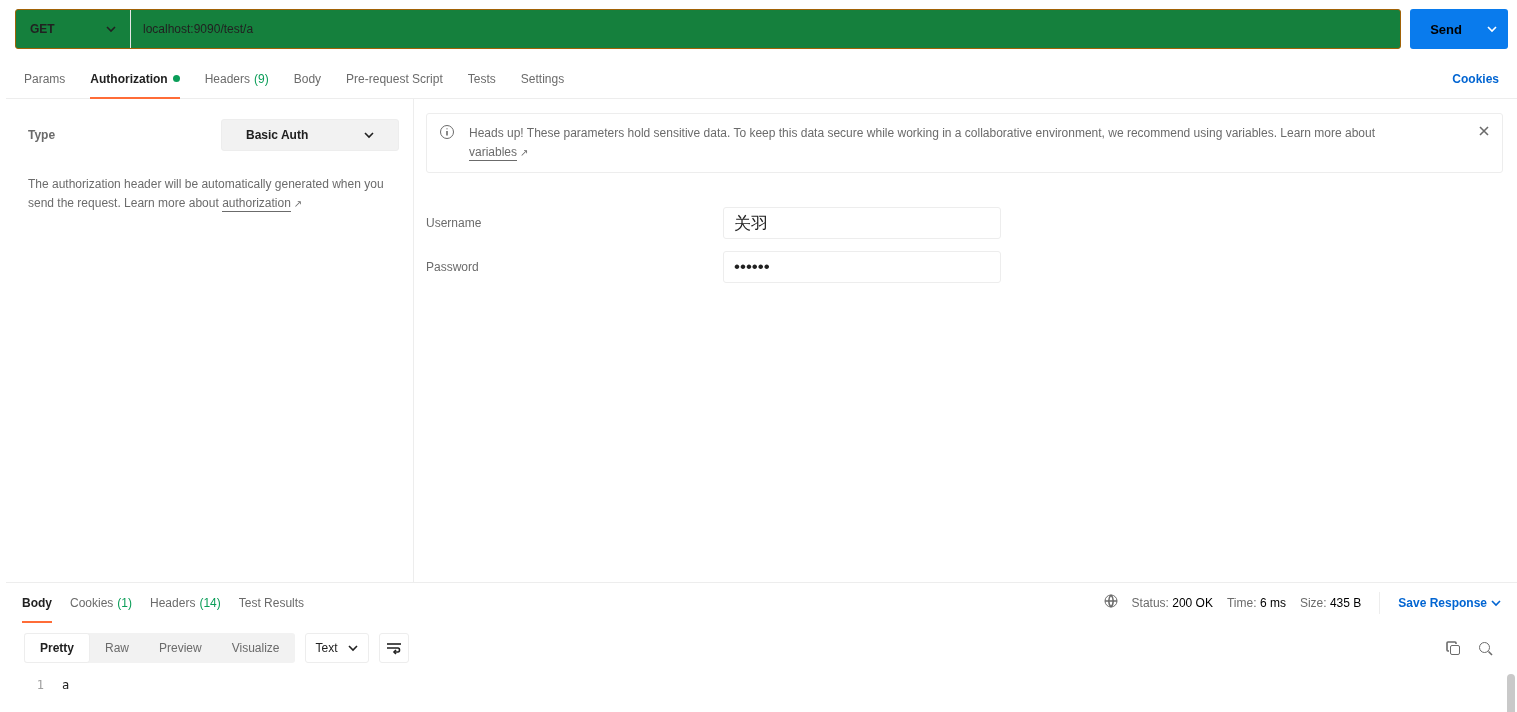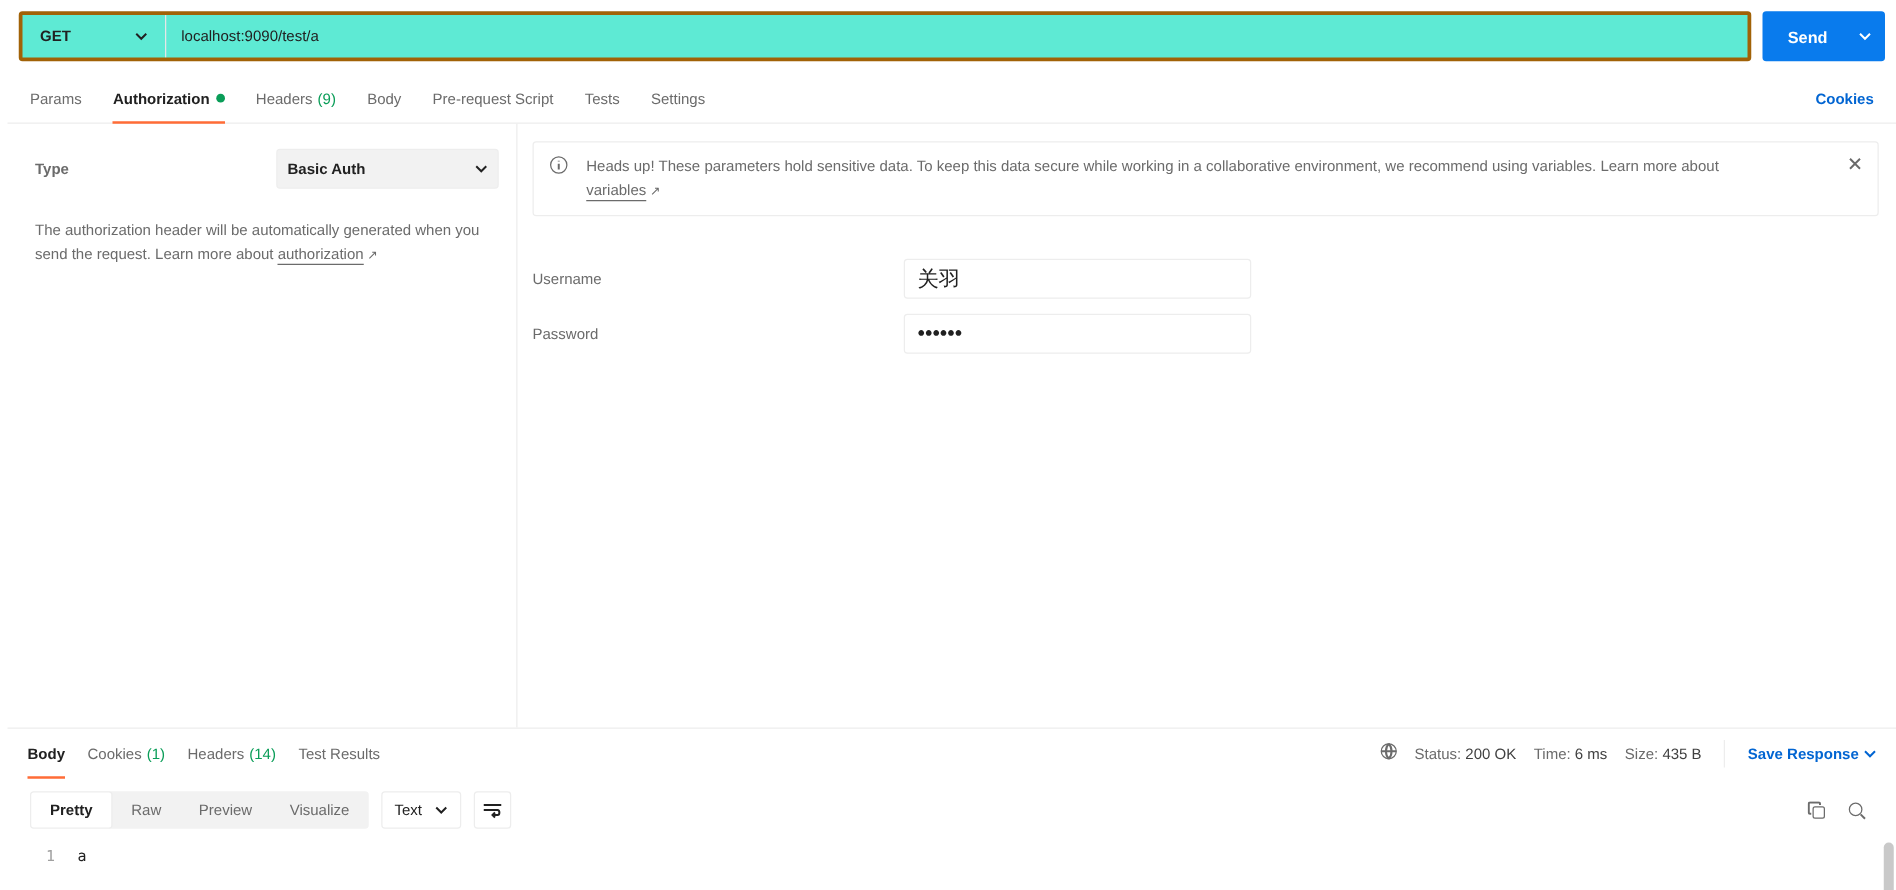--- a/index.html
+++ b/index.html
@@ -1,61 +1,61 @@
 <!DOCTYPE html>
 <html><head>
 <meta charset="utf-8">
 <style>
   * { box-sizing: border-box; margin: 0; padding: 0; }
   html, body { width: 1517px; height: 712px; font-family: -apple-system, BlinkMacSystemFont, "Segoe UI", Arial, sans-serif; font-size: 12px; color: #212121; background: #fff; overflow: hidden; }
   .outer { border-left: 6px solid #fff; height: 100%; display: flex; flex-direction: column; }
   
   .req-bar { display: flex; gap: 9px; padding: 9px 9px 0 9px; align-items: stretch; }
-  .req-box { display: flex; flex: 1; border: 3px solid #a16207; background: #5eead4; height: 40px; border-radius: 3px; overflow: hidden; }
+  .req-box { display: flex; flex: 1; border: 1px solid #a16207; background: #15803d; height: 40px; border-radius: 3px; overflow: hidden; }
   .method-select { display: flex; align-items: center; justify-content: space-between; padding: 0 14px; min-width: 115px; border-right: 1px solid #e6e6e6; font-weight: 600; font-size: 12px; cursor: pointer; }
   .url-input { flex: 1; border: none; background: transparent; padding: 0 12px; font-size: 12px; color: #212121; outline: none; }
-  .send-btn { display: flex; align-items: center; background: #097bed; color: #ffffff; border-radius: 3px; height: 40px; overflow: hidden; }
+  .send-btn { display: flex; align-items: center; background: #097bed; color: #000000; border-radius: 3px; height: 40px; overflow: hidden; }
   .send-main { padding: 0 20px; font-weight: 600; font-size: 13px; height: 100%; display: flex; align-items: center; cursor: pointer; }
   .send-caret { padding: 0 11px 0 5px; height: 100%; display: flex; align-items: center; cursor: pointer; }
   
   .tabs-row { display: flex; align-items: center; padding: 0 18px; height: 40px; border-bottom: 1px solid #ededed; font-size: 12px; margin-top: 10px; }
   .tab { margin-right: 25px; color: #6b6b6b; height: 100%; display: flex; align-items: center; cursor: pointer; position: relative; }
   .tab.active { color: #212121; font-weight: 600; }
   .tab.active::after { content: ""; position: absolute; left: 0; right: 0; bottom: -1px; height: 2px; background: #ff6c37; }
   .tab .count { color: #0a9d58; margin-left: 4px; }
   .tab .dot { width: 7px; height: 7px; border-radius: 50%; background: #0a9d58; margin-left: 5px; }
   .tabs-spacer { flex: 1; }
   .cookies-link { color: #0265d2; font-weight: 600; cursor: pointer; }
   
   .auth-area { flex: 1; display: flex; min-height: 0; }
   .auth-left { width: 408px; border-right: 1px solid #ededed; padding: 20px 14px 14px 22px; }
   .type-row { display: flex; justify-content: space-between; align-items: center; margin-bottom: 24px; }
   .type-label { color: #6b6b6b; font-weight: 600; }
-  .type-select { background: #f2f2f2; border: 1px solid #ededed; border-radius: 3px; width: 178px; height: 32px; display: flex; align-items: center; justify-content: space-between; padding: 0 8px; font-size: 12px; font-weight: 600; color: #212121; cursor: pointer; }
+  .type-select { background: #f2f2f2; border: 1px solid #ededed; border-radius: 3px; width: 178px; height: 32px; display: flex; align-items: center; justify-content: space-between; padding: 0 24px; font-size: 12px; font-weight: 600; color: #212121; cursor: pointer; }
   .auth-desc { color: #6b6b6b; line-height: 1.6; }
   .auth-desc a, .underline-link { color: #6b6b6b; text-decoration: none; border-bottom: 1px solid #6b6b6b; padding-bottom: 1px; cursor: pointer; }
   .ext { font-size: 10px; margin-left: 3px; }
   .auth-right { flex: 1; padding: 14px 14px 14px 12px; }
   .alert { border: 1px solid #ededed; border-radius: 3px; padding: 10px 40px 10px 42px; position: relative; color: #6b6b6b; line-height: 1.6; }
   .alert .icon { position: absolute; left: 12px; top: 10px; }
   .alert .close { position: absolute; right: 12px; top: 10px; cursor: pointer; color: #6b6b6b; }
   .form-row { display: flex; align-items: center; height: 44px; }
   .form-row .lbl { width: 297px; color: #6b6b6b; }
   .text-input { width: 278px; height: 32px; border: 1px solid #ededed; border-radius: 3px; padding: 0 10px; font-size: 17px; outline: none; color: #212121; }
   .check-row { display: flex; align-items: center; padding-left: 297px; margin-top: 8px; }
   .checkbox { width: 16px; height: 16px; border: 1px solid #a6a6a6; border-radius: 3px; margin-right: 10px; cursor: pointer; }
   
   .resp-tabs { display: flex; align-items: center; height: 40px; border-top: 1px solid #ededed; padding: 0 16px; }
   .resp-tab { margin-right: 18px; color: #6b6b6b; height: 100%; display: flex; align-items: center; cursor: pointer; position: relative; }
   .resp-tab.active { color: #212121; font-weight: 600; }
   .resp-tab.active::after { content: ""; position: absolute; left: 0; right: 0; bottom: -1px; height: 2px; background: #ff6c37; }
   .resp-tab .count { color: #0a9d58; margin-left: 4px; }
   .resp-spacer { flex: 1; }
   .resp-meta { display: flex; align-items: center; gap: 14px; color: #6b6b6b; }
-  .resp-meta .val { color: #404040; }
+  .resp-meta .val { color: #000000; }
   .save-resp { color: #0265d2; font-weight: 600; display: flex; align-items: center; gap: 4px; cursor: pointer; margin-left: 18px; padding-left: 18px; border-left: 1px solid #ededed; height: 22px; }
   .resp-toolbar { display: flex; align-items: center; padding: 10px 16px 10px 18px; }
   .view-group { display: flex; background: #f2f2f2; border-radius: 3px; overflow: hidden; height: 30px; }
   .view-btn { padding: 0 15px; display: flex; align-items: center; color: #6b6b6b; cursor: pointer; font-size: 12px; }
   .view-btn.active { background: #fff; border: 1px solid #ededed; border-radius: 3px; color: #212121; font-weight: 600; }
   .lang-select { margin-left: 10px; border: 1px solid #ededed; border-radius: 3px; height: 30px; padding: 0 10px; display: flex; align-items: center; gap: 10px; cursor: pointer; }
   .wrap-btn { margin-left: 10px; width: 30px; height: 30px; border: 1px solid #ededed; border-radius: 3px; display: flex; align-items: center; justify-content: center; cursor: pointer; }
   .toolbar-spacer { flex: 1; }
   .icon-btn { width: 32px; height: 32px; display: flex; align-items: center; justify-content: center; color: #6b6b6b; cursor: pointer; }
   .code-area { padding: 4px 16px 20px 16px; font-family: "SFMono-Regular", Consolas, monospace; }

